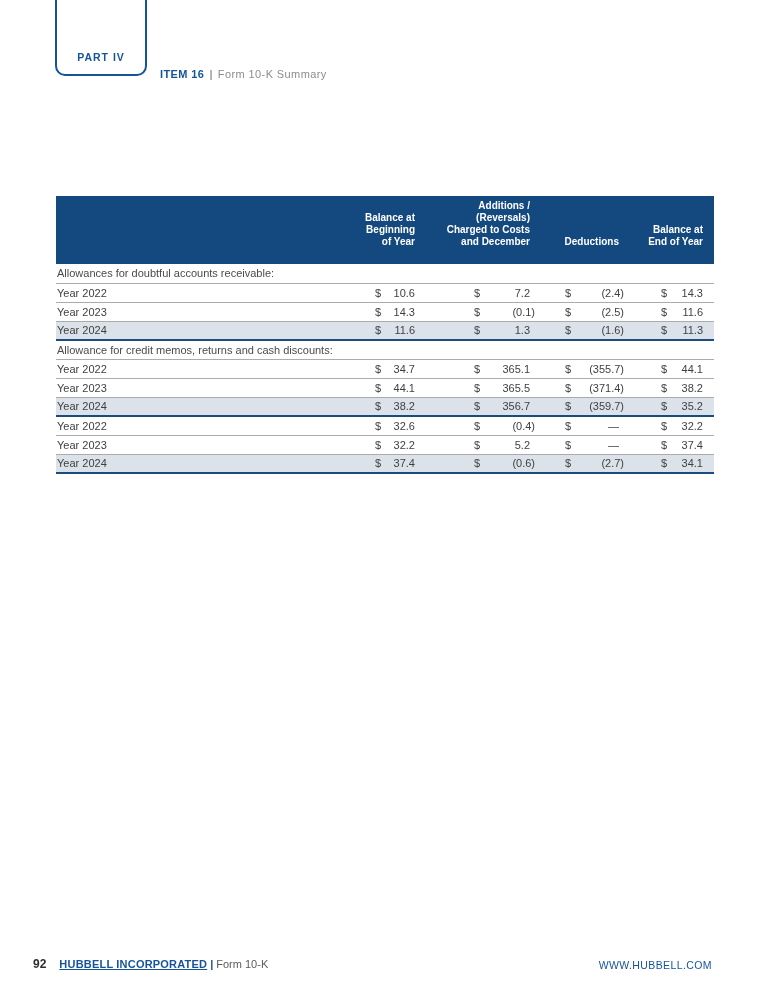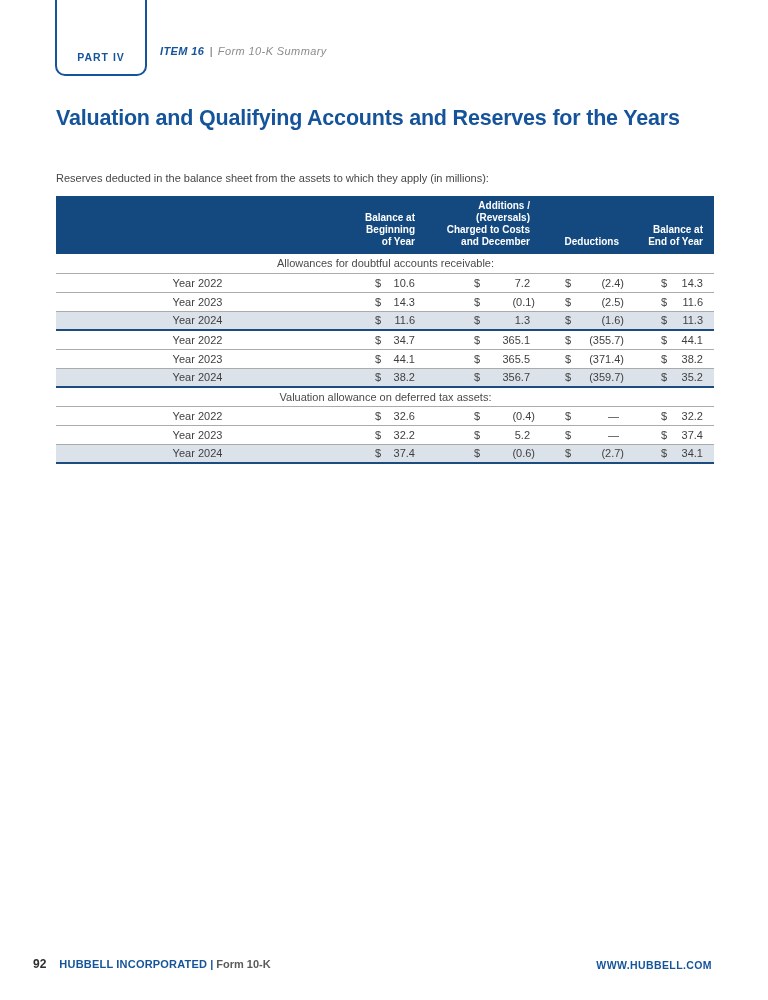--- a/index.html
+++ b/index.html
@@ -14,72 +14,71 @@
   *{margin:0;padding:0;box-sizing:border-box;}
   html,body{background:#fff;}
   body{font-family:"Liberation Sans",sans-serif;}
   .page{position:relative;width:768px;height:1000px;background:#fff;overflow:hidden;}
 
   
   .part-tab{position:absolute;left:55px;top:-14px;width:92px;height:90px;
     border:2px solid var(--brand-blue);border-radius:10px;}
   .part-tab span{position:absolute;bottom:11px;left:0;width:100%;text-align:center;
     color:var(--brand-blue);font-weight:bold;font-size:10.5px;letter-spacing:1px;}
-  .item-line{position:absolute;left:160px;top:45px;font-size:11px;letter-spacing:.4px;font-style:italic;}
+  .item-line{position:absolute;left:160px;top:68px;font-size:11px;letter-spacing:.4px;}
   .item-line .item-label{color:var(--brand-blue);font-weight:bold;}
   .item-line .sep{color:#9a9a9a;margin:0 5px;font-weight:bold;}
   .item-line .item-sub{color:var(--muted-text);}
 
   h1{position:absolute;left:56px;top:105px;width:668px;color:var(--brand-blue);
     font-size:21.5px;line-height:26px;font-weight:600;letter-spacing:-.2px;}
   .intro{position:absolute;left:56px;top:172px;font-size:11px;color:#474747;}
 
   
   table{position:absolute;left:56px;top:196px;width:658px;border-collapse:collapse;table-layout:fixed;}
   thead th{background:var(--table-header-bg);color:#fff;font-size:10px;line-height:12px;
-    font-weight:bold;text-align:right;vertical-align:bottom;padding:4px 0 6px 0;height:57px;}
+    font-weight:bold;text-align:right;vertical-align:bottom;padding:4px 0 16px 0;height:57px;}
   tbody td{font-size:11px;color:var(--body-text);height:19px;vertical-align:middle;padding:0;}
   tbody tr{border-bottom:1px solid var(--row-rule);}
   tr.hl{background:var(--highlight-row-bg);border-bottom:2px solid var(--section-rule);}
-  td.lbl,th.lbl{text-align:center;padding-left:1px;}
+  td.lbl,th.lbl{text-align:left;padding-left:1px;}
   td.sec{color:#4a4a4a;}
   .money{display:flex;justify-content:space-between;margin-left:auto;}
   td.c1,th.c1{padding-right:1px;}  .c1 .money{width:40px;}
   td.c2,th.c2{padding-right:6px;}  .c2 .money{width:56px;}
   td.c3,th.c3{padding-right:7px;}  .c3 .money{width:54px;}
   td.c4,th.c4{padding-right:11px;} .c4 .money{width:42px;}
   .val.paren{margin-right:-5px;}
 
   
   .footer-left{position:absolute;left:33px;top:957px;font-size:11px;white-space:nowrap;}
   .footer-left .pageno{font-weight:bold;color:#2f2f2f;font-size:12px;margin-right:13px;}
-  .footer-left .company{font-weight:bold;color:var(--brand-blue);letter-spacing:.2px;}
+  .footer-left .company{font-weight:bold;color:var(--brand-blue);letter-spacing:.2px;text-decoration:underline;}
   .footer-left .fsep{font-weight:bold;color:var(--brand-blue);margin:0 3px;}
-  .footer-left .doc{color:#5a5a5a;font-weight:bold;}
+  .footer-left .doc{color:#5a5a5a;}
   .footer-right{position:absolute;right:56px;top:959px;color:var(--brand-blue);
-    font-weight:bold;font-size:10.5px;letter-spacing:.4px;}
+    font-weight:normal;font-size:10.5px;letter-spacing:.4px;}
 </style>
 </head>
 <body>
 
 <div class="page">
 
   <div class="part-tab">
     <span>PART IV</span>
   </div>
 
   <div class="item-line">
     <span class="item-label">ITEM 16</span><span class="sep">|</span><span class="item-sub">Form 10-K Summary</span>
   </div>
 
   <h1>
-    <span>Valuation and Qualifying Accounts and Reserves for the Years</span><br>
+    <br>
   </h1>
 
-  <p class="intro">Reserves deducted in the balance sheet from the assets to which they apply (in millions):</p>
 
   <table>
     <colgroup>
       <col style="width:282px">
         <col style="width:78px">
         <col style="width:120px">
         <col style="width:90px">
         <col style="width:88px">
     </colgroup>
     <thead>
@@ -184,20 +183,23 @@
             </div>
           </td>
           <td class="c4">
             <div class="money">
               <span class="cur">$</span>
               <span class="val">11.3</span>
             </div>
           </td>
         </tr>
         <tr>
+          <td colspan="5" class="lbl sec">Allowance for credit memos, returns and cash discounts:</td>
+        </tr>
+        <tr>
           <td class="lbl">Year 2022</td>
           <td class="c1">
             <div class="money">
               <span class="cur">$</span>
               <span class="val">34.7</span>
             </div>
           </td>
           <td class="c2">
             <div class="money">
               <span class="cur">$</span>
@@ -263,23 +265,20 @@
               <span class="cur">$</span>
               <span class="val paren">(359.7)</span>
             </div>
           </td>
           <td class="c4">
             <div class="money">
               <span class="cur">$</span>
               <span class="val">35.2</span>
             </div>
           </td>
-        </tr>
-        <tr>
-          <td colspan="5" class="lbl sec">Valuation allowance on deferred tax assets:</td>
         </tr>
         <tr>
           <td class="lbl">Year 2022</td>
           <td class="c1">
             <div class="money">
               <span class="cur">$</span>
               <span class="val">32.6</span>
             </div>
           </td>
           <td class="c2">

